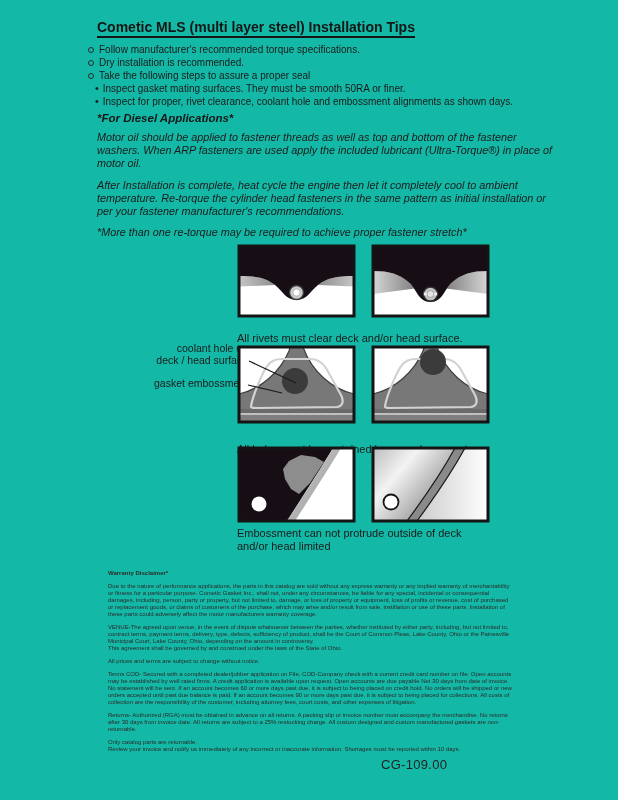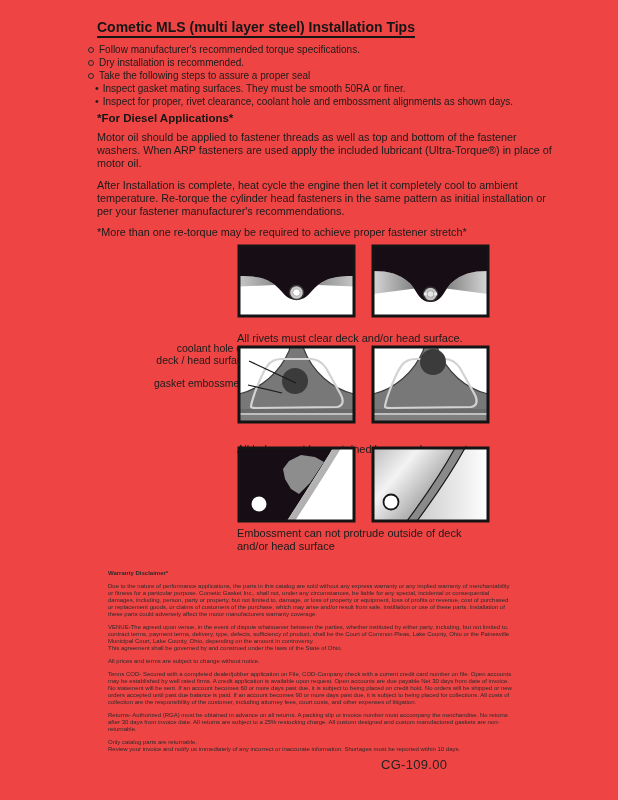--- a/index.html
+++ b/index.html
@@ -1,32 +1,32 @@
 <!DOCTYPE html>
 <html><head>
 <meta charset="utf-8">
 <style>
   html,body{margin:0;padding:0;background:#ffffff;}
   body{width:618px;height:800px;overflow:hidden;font-family:"Liberation Sans", sans-serif;color:#1b1b1b;position:relative;}
-  .page{position:absolute;inset:0;background:#ef4444;}
+  .page{position:absolute;inset:0;background:#14b8a6;}
 
   
   .title{position:absolute;left:97px;top:19px;font-size:14px;font-weight:bold;color:#151515;
          border-bottom:2px solid #151515;padding-bottom:1px;display:inline-block;}
 
   
   .tips{position:absolute;left:88px;top:43px;width:490px;font-size:10px;line-height:13px;text-align:right;}
   .tip{display:flex;align-items:flex-start;}
   .tip::before{content:"";width:4px;height:4px;border:1px solid #2a2a2a;border-radius:50%;
                margin:3.5px 5px 0 0;flex:0 0 auto;}
   .subtip{display:flex;align-items:flex-start;margin-left:7px;}
   .subtip::before{content:"•";margin-right:4px;font-size:10.8px;line-height:13px;}
 
   
-  .diesel{position:absolute;left:97px;top:112px;width:458px;}
+  .diesel{position:absolute;left:97px;top:112px;width:458px;font-style:italic;}
   .diesel h2{font-size:11.5px;margin:0 0 7px 0;color:#151515;}
   .diesel p{font-size:10.8px;line-height:13.2px;margin:0 0 8px 0;}
 
   
   .hdr{position:absolute;width:119px;text-align:center;font-size:13.5px;letter-spacing:.4px;color:#1c1c1c;margin-top:48px;}
   .cap{position:absolute;left:237px;font-size:11px;line-height:12.5px;color:#1b1b1b;}
 
   .panel{position:absolute;width:119px;}
   .p-row1{top:244px;height:74px;}
   .p-row2{top:345px;height:79px;}
@@ -210,21 +210,21 @@
       <path d="M2,2 H84 C72,24 56,48 36,75 L2,75 Z" fill="url(#m3)"></path>
       <path d="M94,2 C82,24 66,48 46,75 L117,75 V2 Z" fill="url(#c3)"></path>
       <path d="M84,2 C72,24 56,48 36,75 L46,75 C66,48 82,24 94,2 Z" fill="#8a8a8a" stroke="#161616" stroke-width="1.2"></path>
       <circle cx="20" cy="56" r="7.5" fill="#ffffff" stroke="#161616" stroke-width="1.8"></circle>
       <rect x="2" y="2" width="115" height="73" fill="none" stroke="#141414" stroke-width="3"></rect>
     </svg>
   </div>
 
   <div class="cap" style="top:527px;">
     <div>Embossment can not protrude outside of deck</div>
-    <div>and/or head surface</div>
+    <div>and/or head limited</div>
   </div>
 
   <div class="legal">
     <div class="lh">Warranty Disclaimer*</div>
     <p>Due to the nature of performance applications, the parts in this catalog are sold without any express warranty or any implied warranty of merchantability or fitness for a particular purpose.  Cometic Gasket Inc., shall not, under any circumstances, be liable for any special, incidental or consequential damages, including, person, party or property, but not limited to, damage, or loss of property or equipment, loss of profits or revenue, cost of purchased or replacement goods, or claims of customers of the purchase, which may arise and/or result from sale, instillation or use of these parts.  Installation of these parts could adversely affect the motor manufacturers warranty coverage.</p>
     <p class="tight">VENUE-The agreed upon venue, in the event of dispute whatsoever between the parties, whether instituted by either party, including, but not limited to, contract terms, payment terms, delivery, type, defects, sufficiency of product, shall be the Court of Common Pleas, Lake County, Ohio or the Painesville Municipal Court, Lake County, Ohio, depending on the amount in controversy.</p>
     <p>This agreement shall be governed by and construed under the laws of the State of Ohio.</p>
     <p>All prices and terms are subject to change without notice.</p>
     <p>Terms COD- Secured with a completed dealer/jobber application on File, COD-Company check with a current credit card number on file.  Open accounts may be established by well rated firms.  A credit application is available upon request.  Open accounts are due payable Net 30 days from date of invoice.  No statement will be sent.  If an account becomes 60 or more days past due, it is subject to being placed on credit hold.  No orders will be shipped or new orders accepted until past due balance is paid.  If an account becomes 90 or more days past due, it is subject to being placed for collections.  All costs of collection are the responsibility of the customer, including attorney fees, court costs, and other expenses of litigation.</p>
     <p>Returns- Authorized (RGA) must be obtained in advance on all returns.  A packing slip or invoice number must accompany the merchandise.  No returns after 30 days from invoice date.  All returns are subject to a 25% restocking charge.  All custom designed and custom manufactured gaskets are non-returnable.</p>

